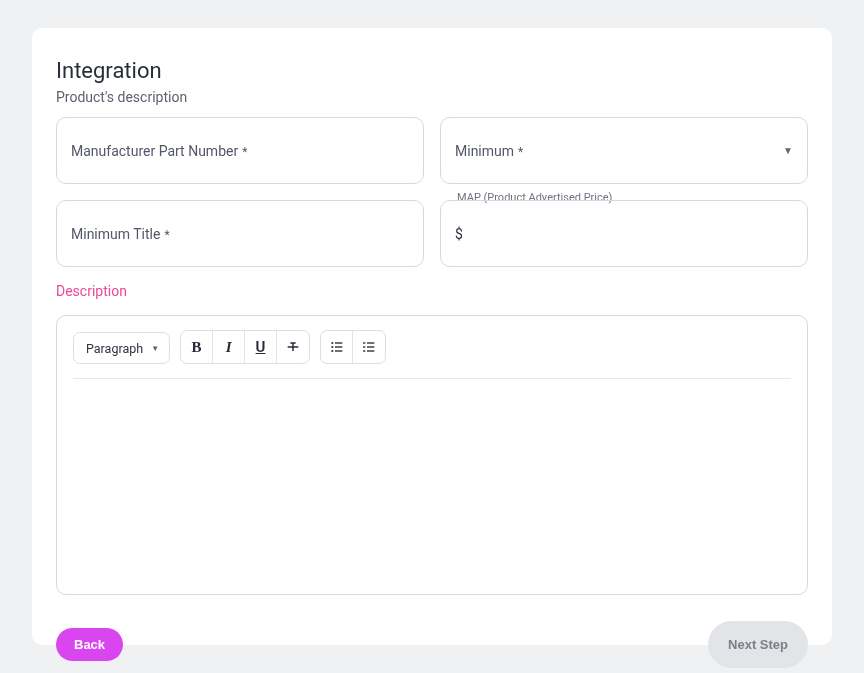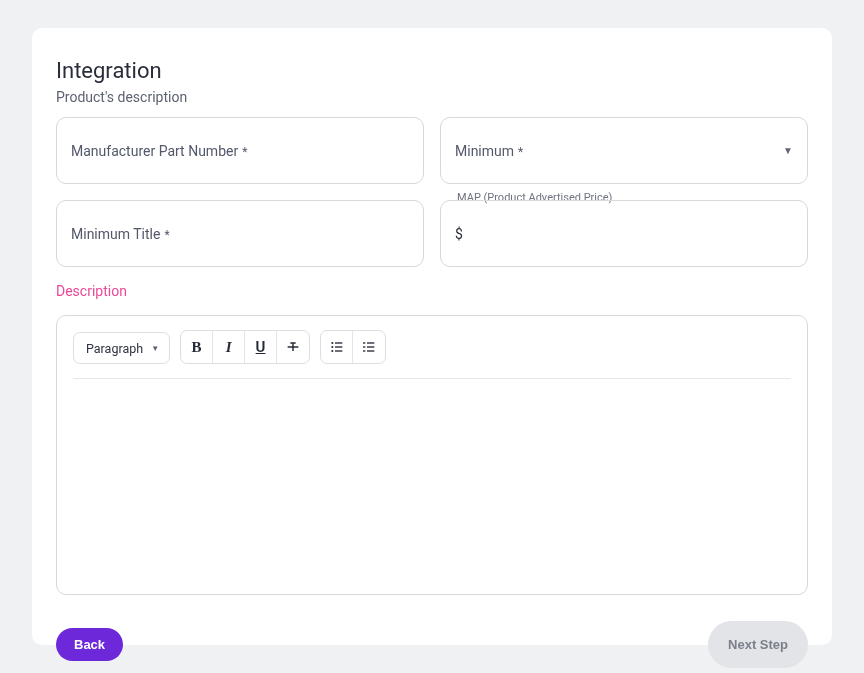--- a/index.html
+++ b/index.html
@@ -186,21 +186,21 @@
     .btn {
       border: none;
       border-radius: 999px;
       font-size: 13px;
       font-weight: 600;
       cursor: pointer;
       padding: 9px 18px;
     }
 
     .btn-back {
-      background: #6d28d9;
+      background: #d946ef;
       color: #fff;
     }
 
     .btn-next {
       background: #e3e4e7;
       color: #7b7f8a;
       padding: 16px 20px;
     }
 
     svg.icon {

